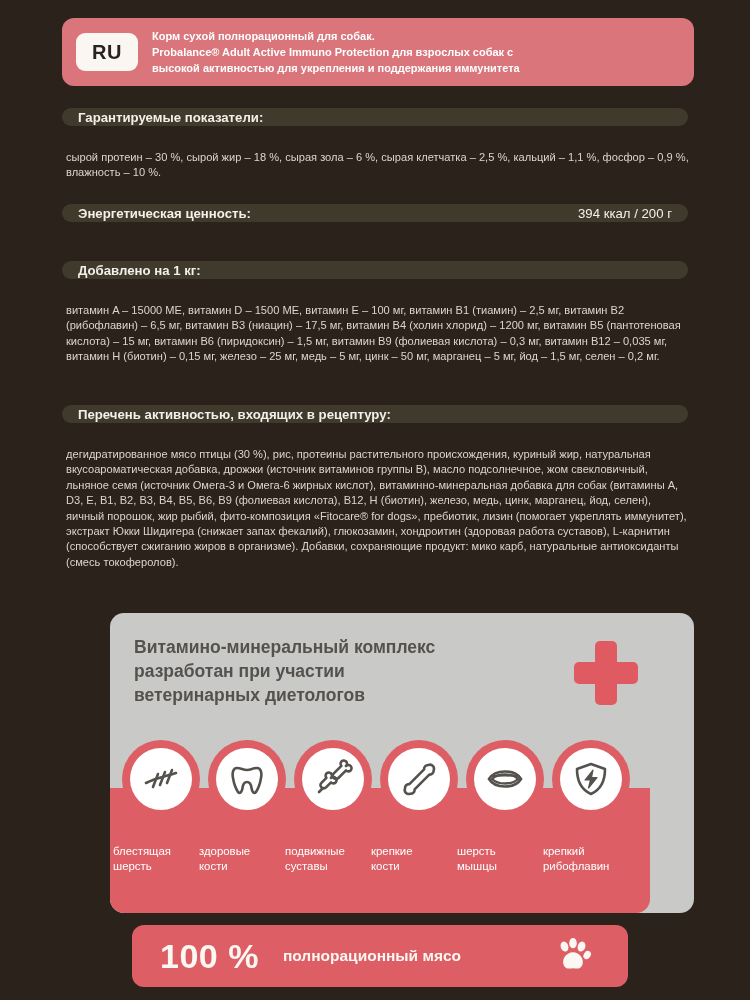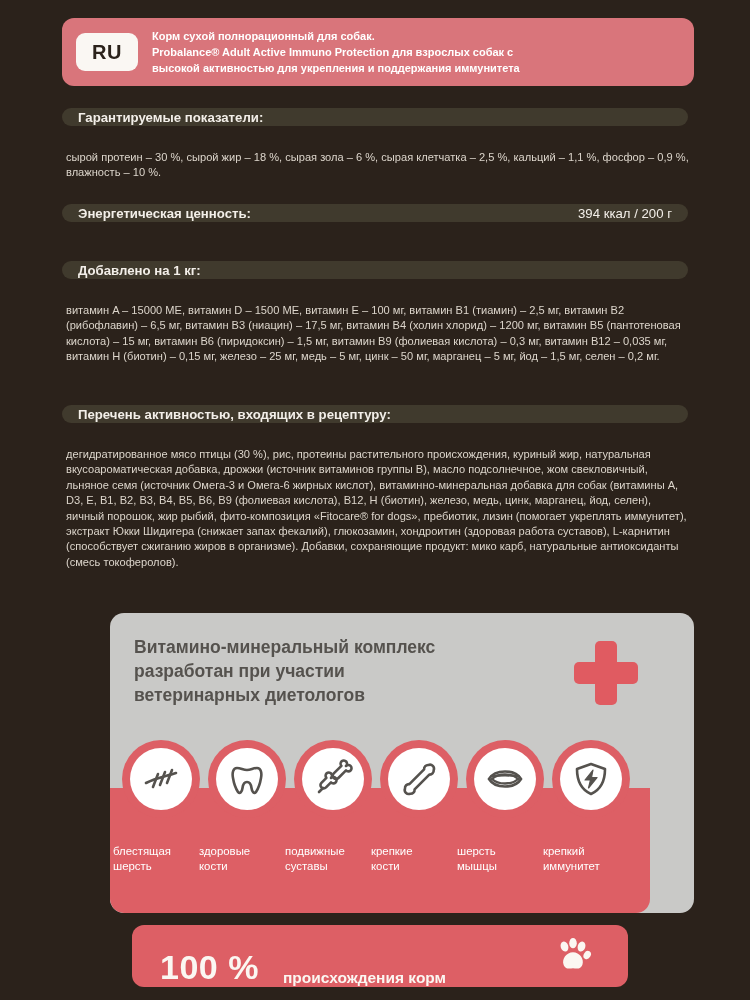--- a/index.html
+++ b/index.html
@@ -83,21 +83,21 @@
   }
   .icon-label{
     position:absolute;bottom:40px;width:96px;
     color:#ffffff;font-size:11.4px;line-height:14.4px;
   }
 
   
   .banner{
     position:absolute;left:132px;top:925px;width:496px;height:62px;
     background:#dd5f65;border-radius:12px;
-    display:flex;align-items:flex-end;
+    display:flex;align-items:center;
   }
   .banner .pct{
     color:#fbf7f2;font-size:34px;font-weight:bold;margin-left:28px;letter-spacing:0.5px;
   }
   .banner .cap{
     color:#fbf7f2;font-size:15.5px;font-weight:bold;margin-left:24px;
   }
   .paw{position:absolute;right:36px;top:13px;width:38px;height:36px;}
 </style>
 </head>
@@ -214,28 +214,28 @@
       <div class="icon-label" style="left:261px">
         <div>крепкие</div>
         <div>кости</div>
       </div>
       <div class="icon-label" style="left:347px">
         <div>шерсть</div>
         <div>мышцы</div>
       </div>
       <div class="icon-label" style="left:433px">
         <div>крепкий</div>
-        <div>иммунитет</div>
+        <div>рибофлавин</div>
       </div>
     </div>
   </div>
 
   <div class="banner">
     <span class="pct">100 %</span>
-    <span class="cap">происхождения корм</span>
+    <span class="cap">полнорационный мясо</span>
     <svg class="paw" viewBox="0 0 40 38">
       <g fill="#fbf7f2">
         <ellipse cx="11" cy="9" rx="4" ry="5.4" transform="rotate(-18 11 9)"></ellipse>
         <ellipse cx="20" cy="5.5" rx="4" ry="5.4"></ellipse>
         <ellipse cx="29" cy="9" rx="4" ry="5.4" transform="rotate(18 29 9)"></ellipse>
         <ellipse cx="35" cy="18" rx="3.6" ry="4.6" transform="rotate(32 35 18)"></ellipse>
         <path d="M20 15 C27 15, 32 22, 30 28 C28 34, 23 32, 20 32 C17 32, 12 34, 10 28 C8 22, 13 15, 20 15 Z"></path>
       </g>
     </svg>
   </div>

